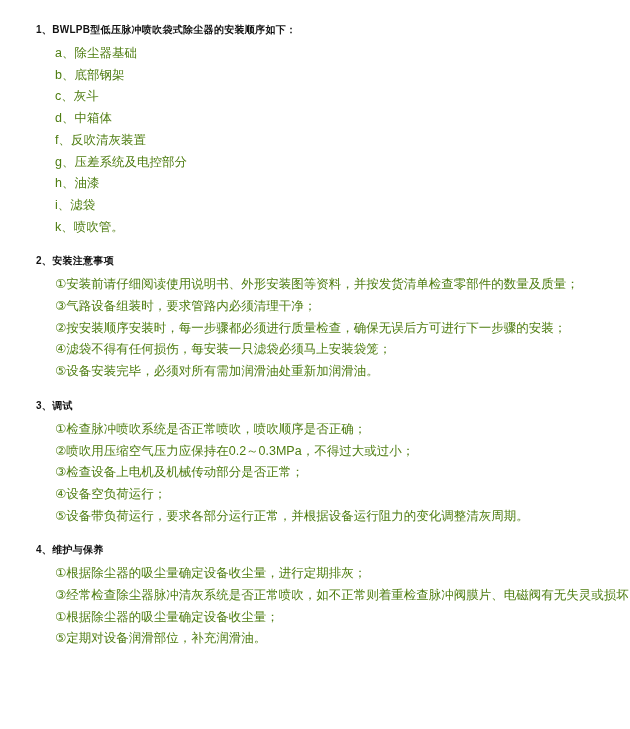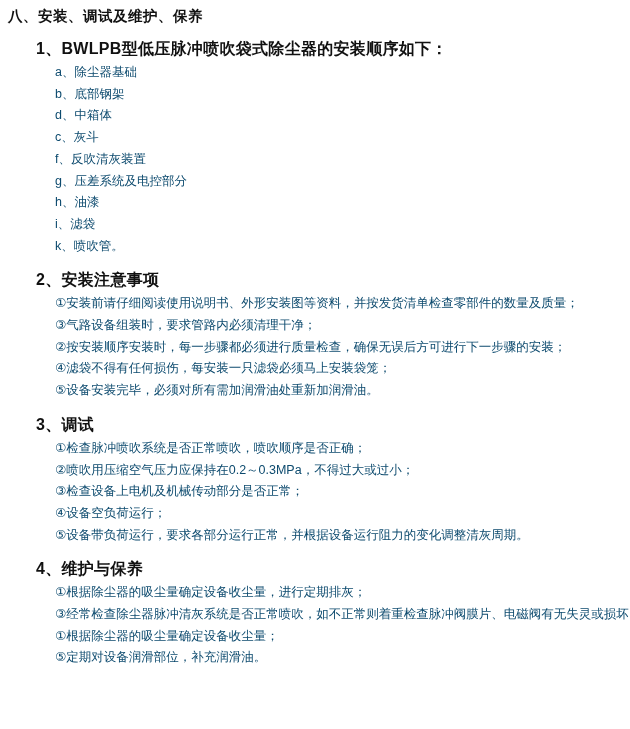--- a/index.html
+++ b/index.html
@@ -24,52 +24,51 @@
     font-weight: 700;
     line-height: 19px;
     letter-spacing: 0.5px;
     color: #111111;
   }
   .section {
     margin-top: 14px;
   }
   .section-heading {
     margin: 0 0 0 28px;
-    font-size: 16px;
+    font-size: 10px;
     font-weight: 700;
     line-height: 18px;
     letter-spacing: 0.3px;
     color: #111111;
   }
   .item-list {
     margin: 4px 0 0 0;
   }
   .item {
     margin-left: 47px;
     font-size: 12.5px;
     font-weight: 400;
     line-height: 21.7px;
     white-space: nowrap;
-    color: #0c4a6e;
+    color: #4d7c0f;
   }
 </style>
 </head>
 <body>
 
 <div class="page">
 
-  <h1 class="doc-title">八、安装、调试及维护、保养</h1>
 
   <div class="section">
     <h2 class="section-heading">1、BWLPB型低压脉冲喷吹袋式除尘器的安装顺序如下：</h2>
     <div class="item-list">
       <div class="item">a、除尘器基础</div>
       <div class="item">b、底部钢架</div>
+      <div class="item">c、灰斗</div>
       <div class="item">d、中箱体</div>
-      <div class="item">c、灰斗</div>
       <div class="item">f、反吹清灰装置</div>
       <div class="item">g、压差系统及电控部分</div>
       <div class="item">h、油漆</div>
       <div class="item">i、滤袋</div>
       <div class="item">k、喷吹管。</div>
     </div>
   </div>
 
   <div class="section">
     <h2 class="section-heading">2、安装注意事项</h2>

